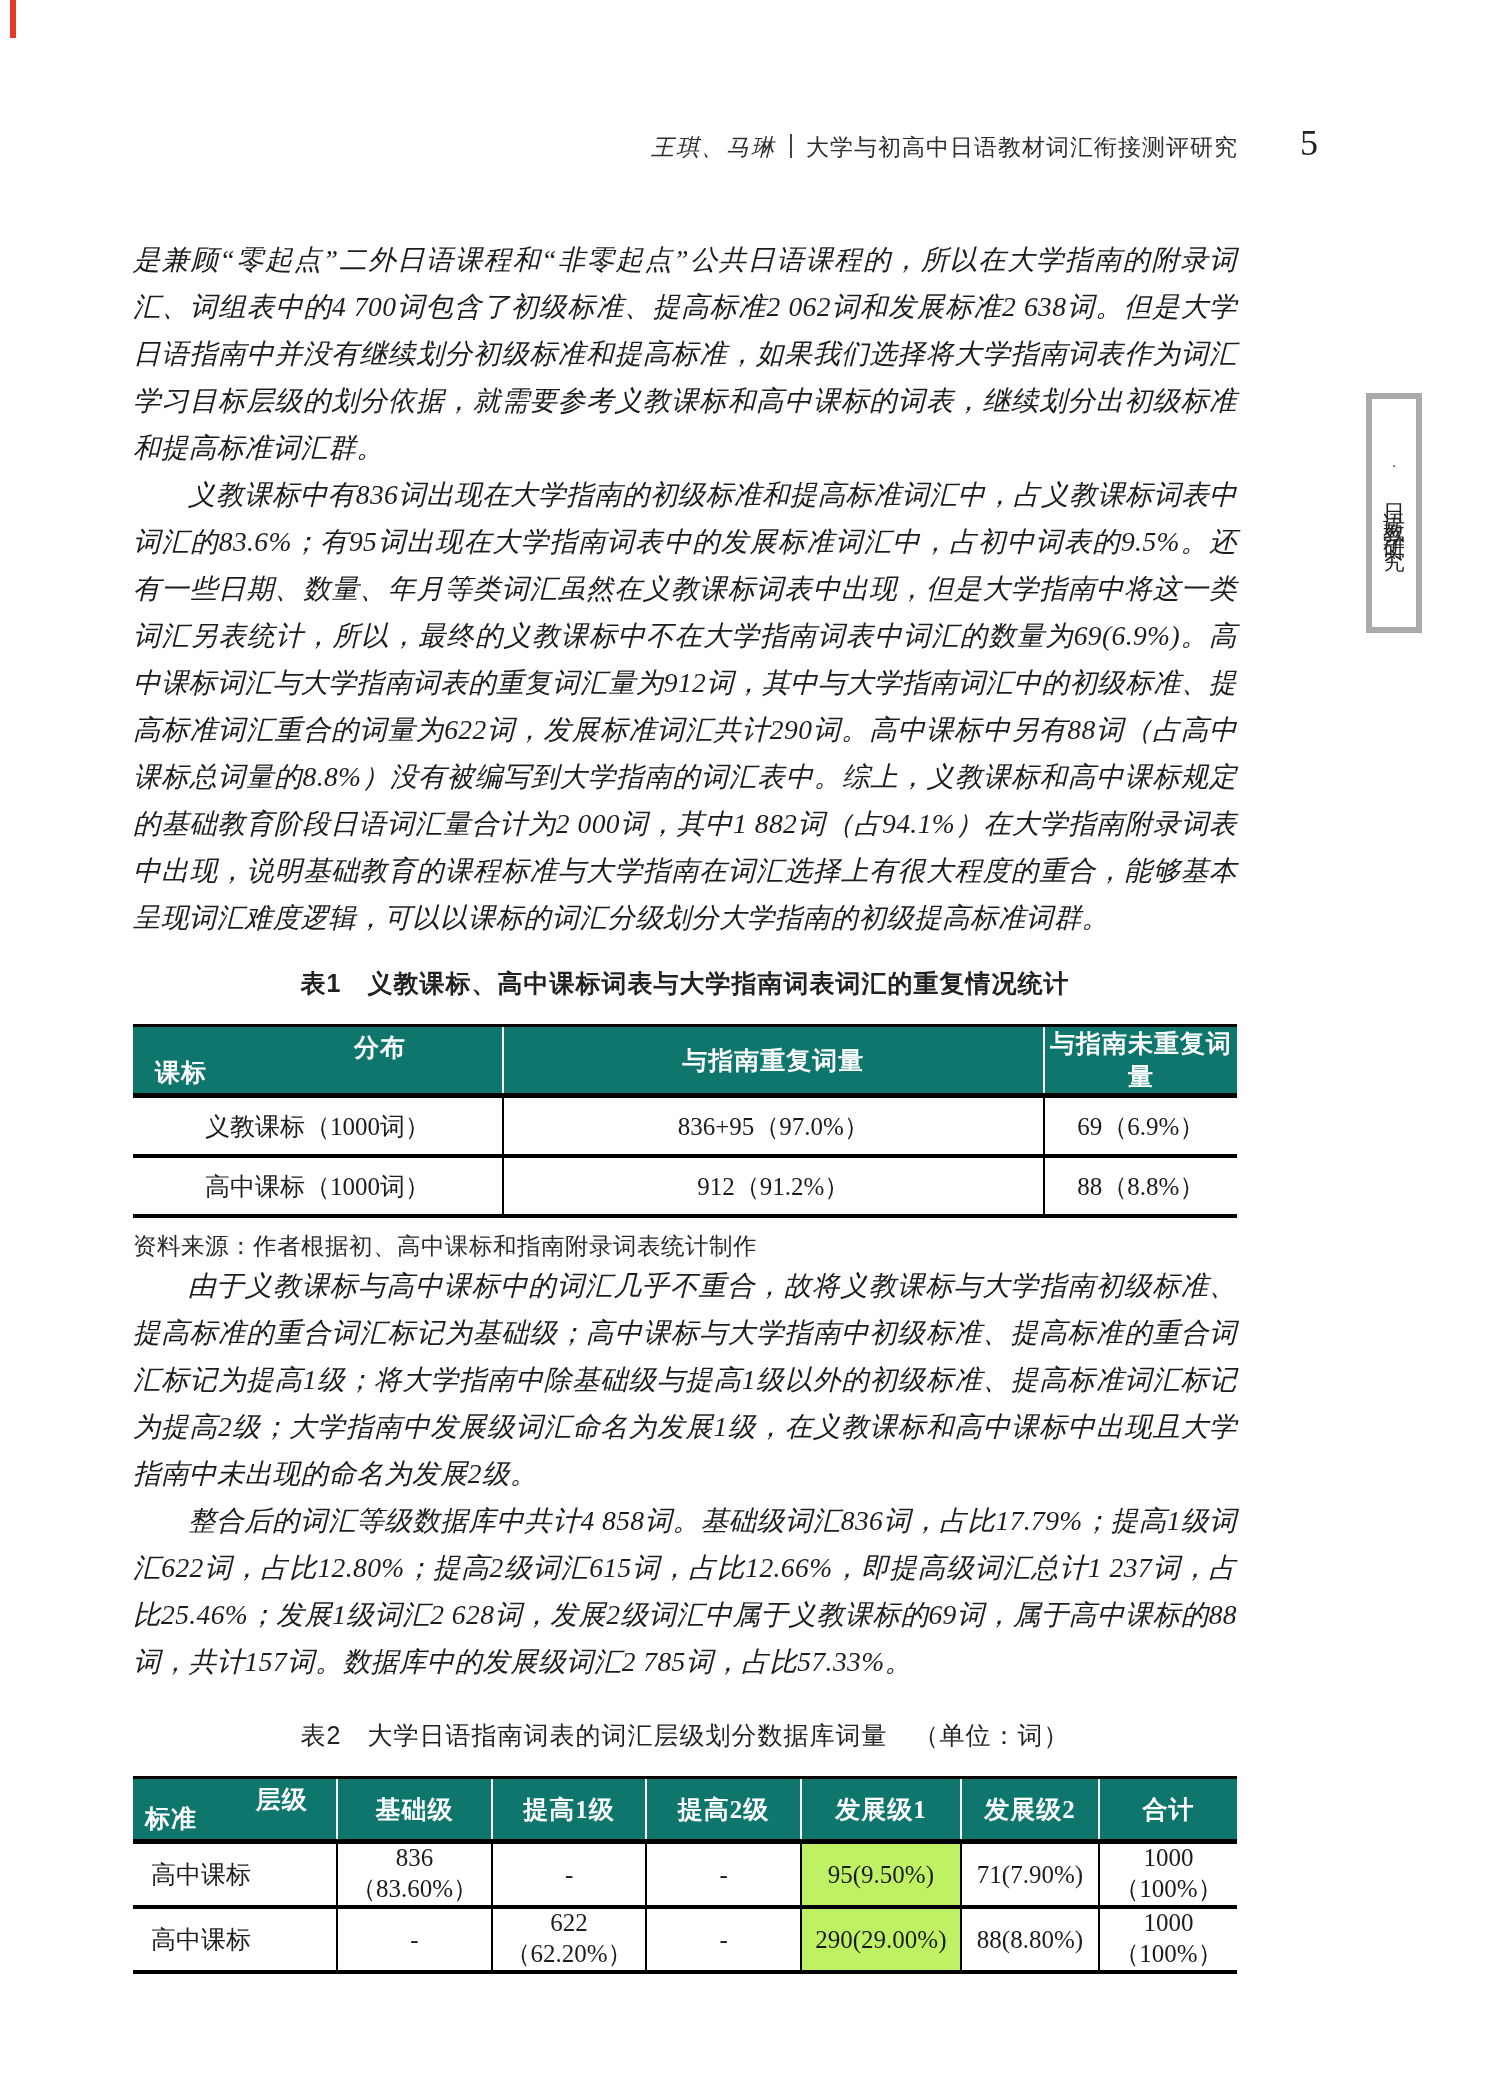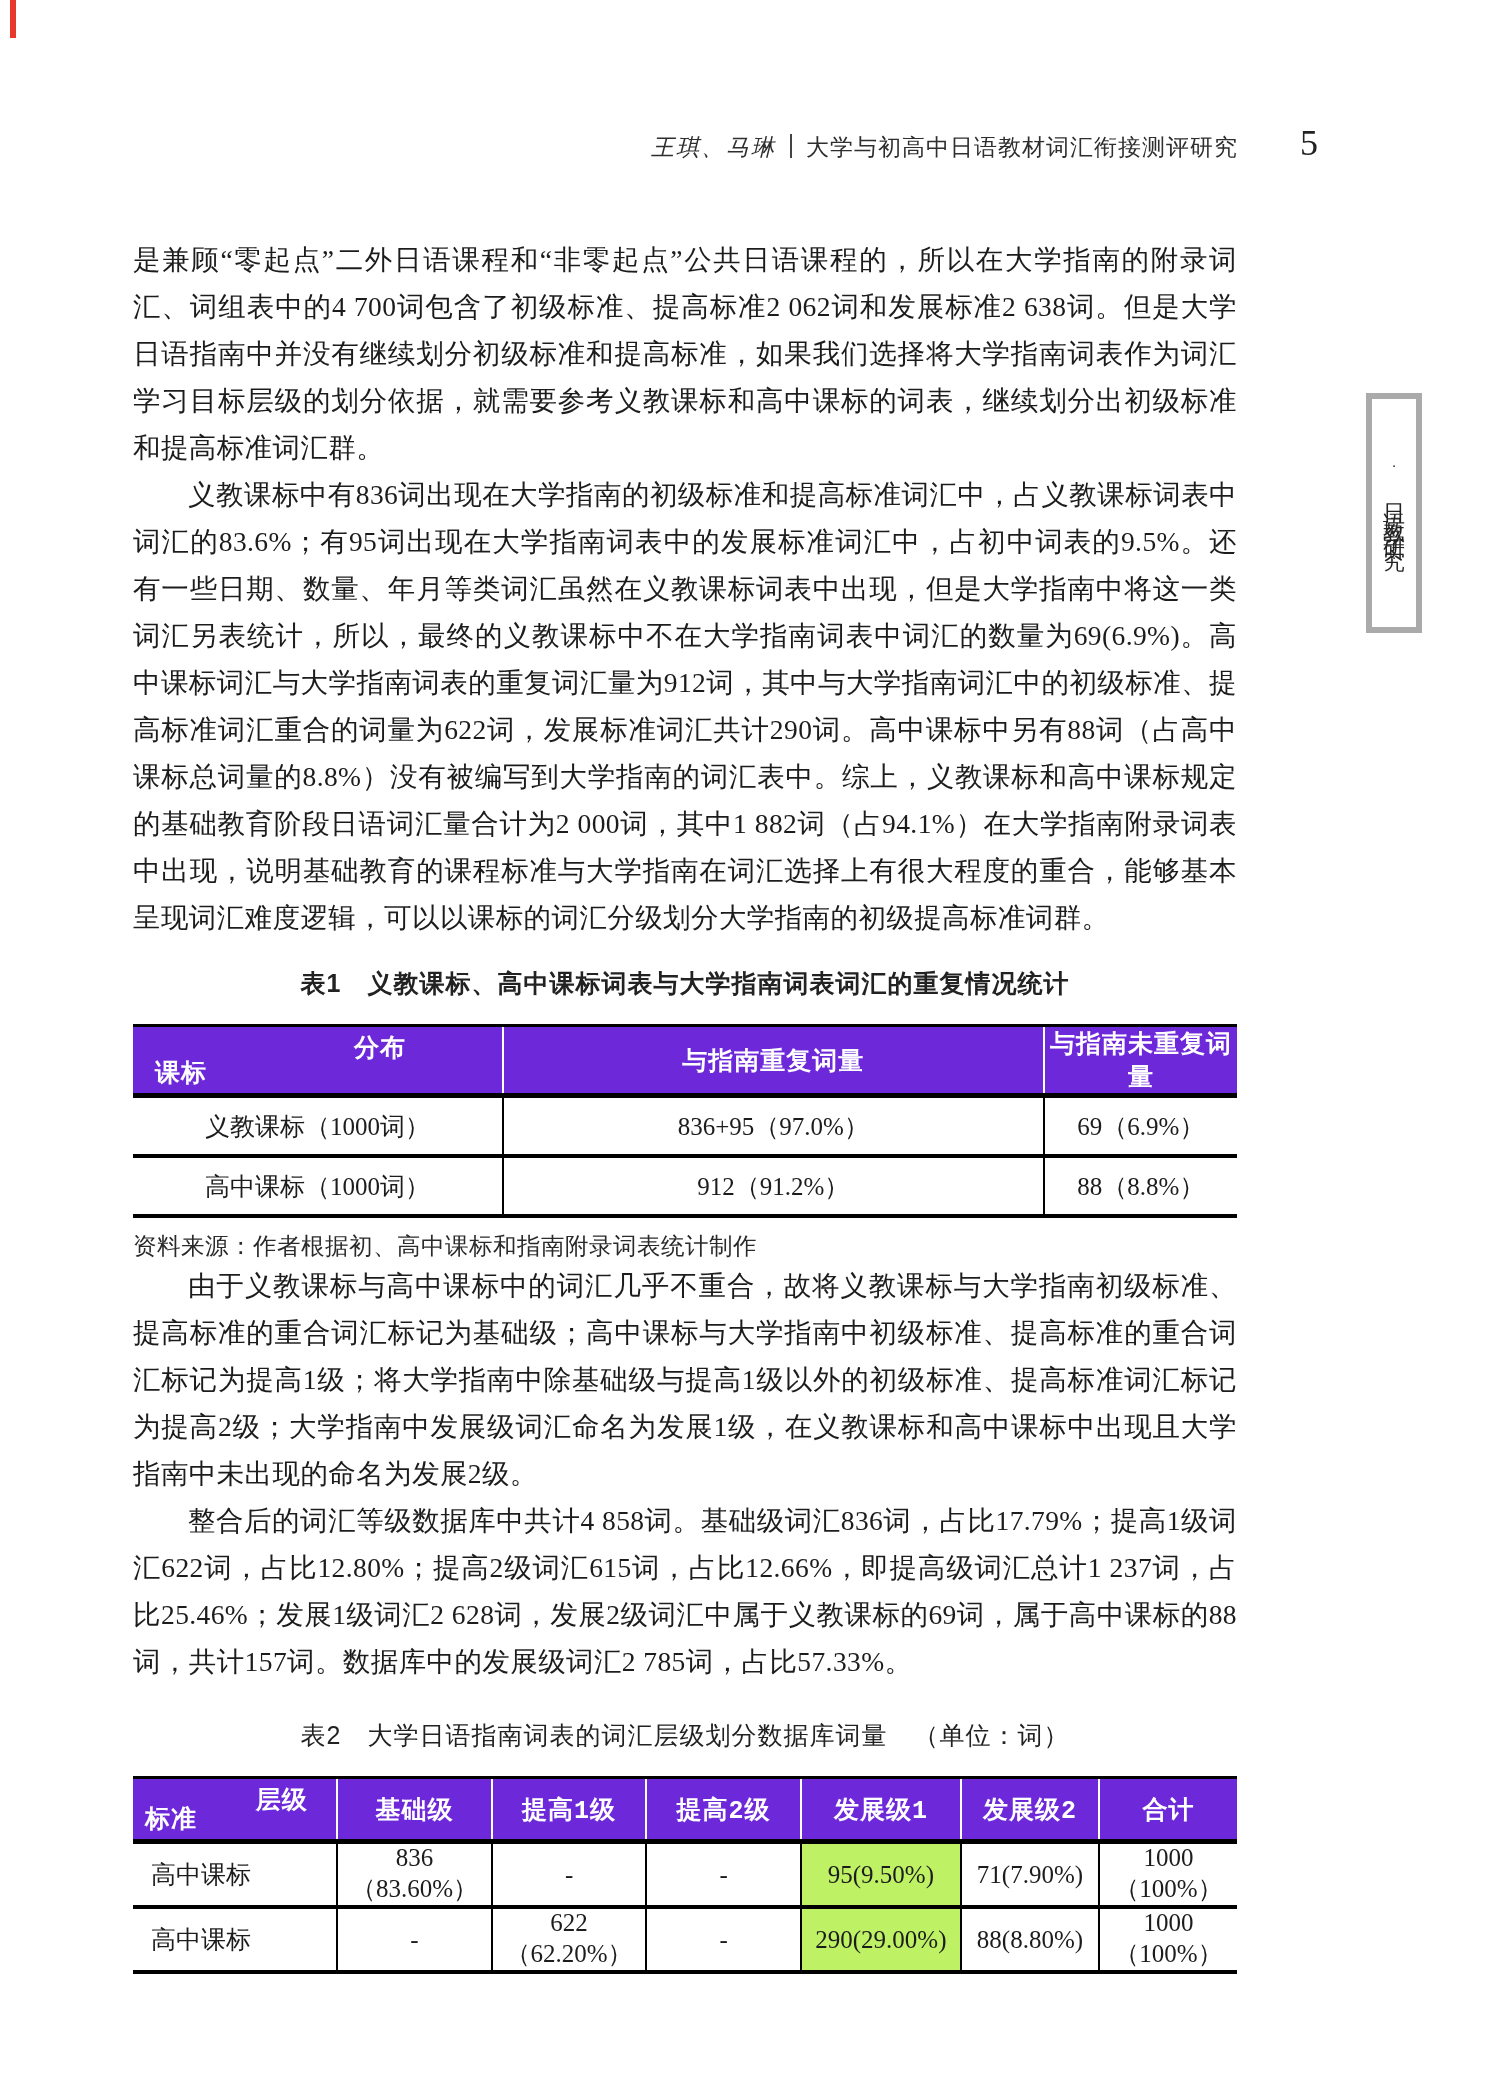--- a/index.html
+++ b/index.html
@@ -49,42 +49,42 @@
   .side-box .vtext{
     writing-mode:vertical-rl;text-orientation:upright;
     font-family:"Liberation Sans","DejaVu Sans",sans-serif;
     font-size:22px;color:#222;letter-spacing:9px;line-height:1;
   }
 
   
   .content{position:absolute;left:133px;top:236px;width:1104px;}
   .content p{
     margin:0;font-size:27.5px;line-height:47px;
-    text-align:justify;letter-spacing:0.4px;
+    text-align:justify;letter-spacing:0.4px;font-style:italic;
   }
   .content p.indent{text-indent:2em;}
 
   
   .tbl-caption{
     font-family:"Liberation Sans","DejaVu Sans",sans-serif;
     font-size:25px;color:#222;text-align:center;letter-spacing:1px;
   }
   .cap1{margin-top:26px;margin-bottom:24px;font-weight:bold;}
   .cap2{margin-top:34px;margin-bottom:24px;}
   .tbl-caption .cap-label{margin-right:26px;}
   .tbl-caption .cap-unit{margin-left:26px;}
 
   
   table.data{
     width:1104px;border-collapse:collapse;table-layout:fixed;
     border-top:3px solid #000;border-bottom:4px solid #000;
   }
   table.data th{
-    background:#6d28d9;color:#ffffff;
-    font-family:Liberation Mono, monospace;
+    background:#0f766e;color:#ffffff;
+    font-family:Liberation Serif, serif;
     font-size:25px;font-weight:bold;letter-spacing:1px;
     height:60px;border-bottom:5px solid #000;border-left:2px solid #fff;
     padding:0;position:relative;
   }
   table.data th:first-child{border-left:none;}
   table.data td{
     font-size:25px;height:56px;text-align:center;
     border-left:2px solid #000;border-bottom:4px solid #000;padding:0 6px;
   }
   table.data td:first-child{border-left:none;}

